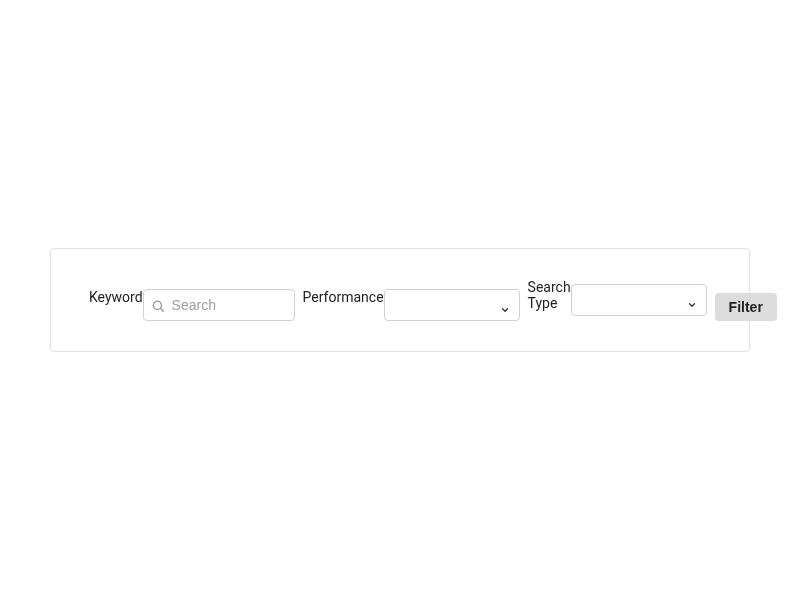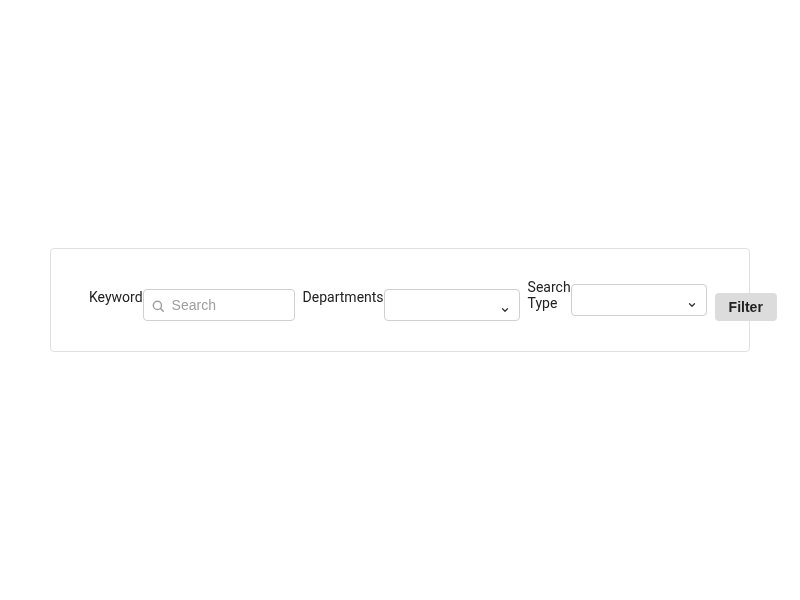--- a/index.html
+++ b/index.html
@@ -113,21 +113,21 @@
           <svg viewBox="0 0 24 24" fill="none" stroke="currentColor" stroke-width="2.5" stroke-linecap="round" stroke-linejoin="round">
             <circle cx="11" cy="11" r="7"></circle>
             <line x1="21" y1="21" x2="16.5" y2="16.5"></line>
           </svg>
         </span>
         <input type="text" class="search-input" placeholder="Search" style="">
       </div>
     </div>
 
     <div class="field">
-      <label class="field-label">Departments</label>
+      <label class="field-label">Performance</label>
       <div class="select-wrap">
         <select class="select"></select>
         <span class="chevron">
           <svg viewBox="0 0 24 24" fill="none" stroke="currentColor" stroke-width="3" stroke-linecap="round" stroke-linejoin="round">
             <polyline points="6 9 12 15 18 9"></polyline>
           </svg>
         </span>
       </div>
     </div>
 

